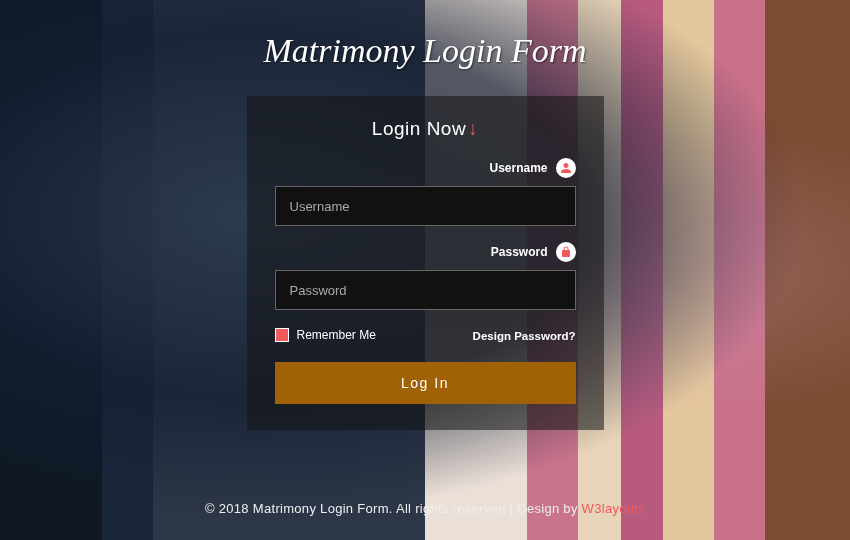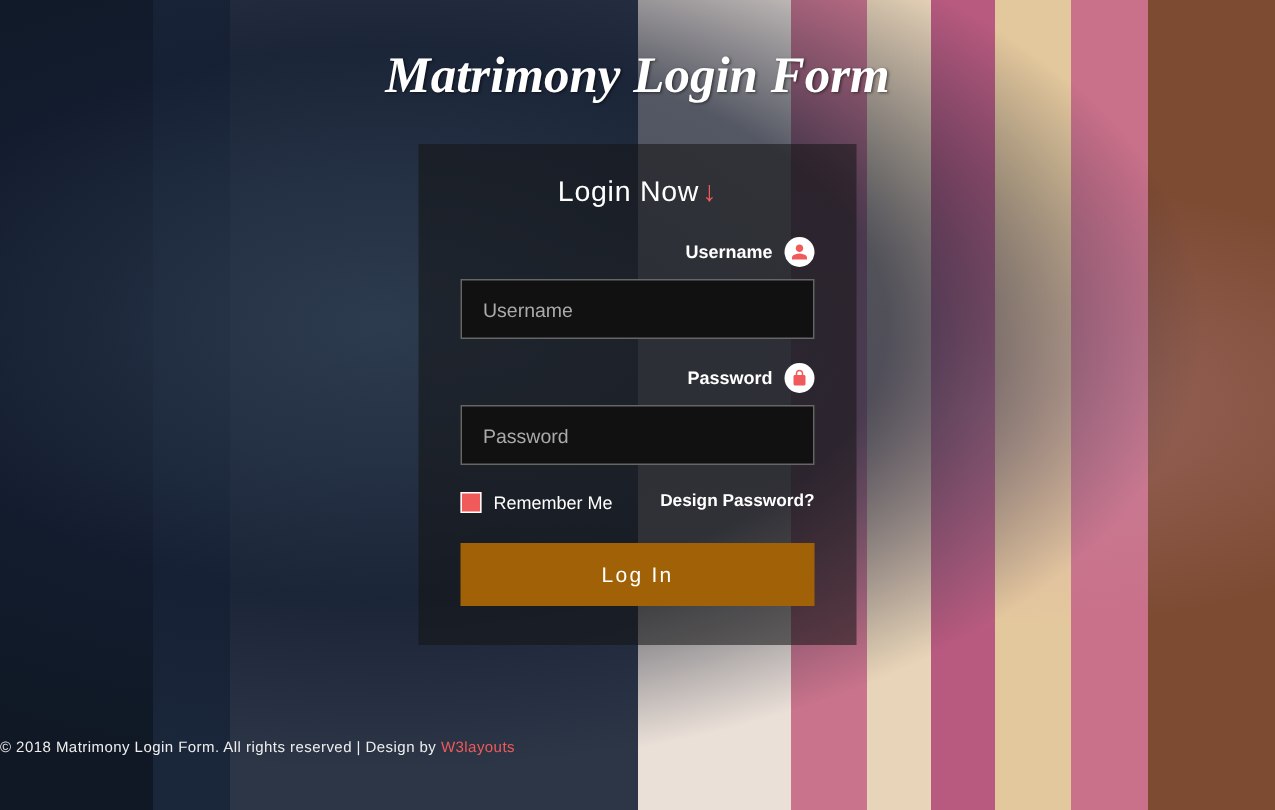--- a/index.html
+++ b/index.html
@@ -37,28 +37,28 @@
       width: 100%;
       height: 100%;
       display: flex;
       flex-direction: column;
       align-items: center;
       padding-top: 32px;
     }
     .page-title {
       font-family: 'Brush Script MT', cursive;
       font-size: 34px;
-      font-weight: 700;
+      font-weight: 400;
       font-style: italic;
       color: #fff;
       text-shadow: 1px 1px 2px rgba(0,0,0,0.5);
       margin-bottom: 26px;
     }
     .login-panel {
-      width: 292px;
+      width: 357px;
       background: rgba(20, 20, 20, 0.55);
       padding: 22px 28px 26px 28px;
       display: flex;
       flex-direction: column;
     }
     .panel-heading {
       font-size: 19px;
       font-weight: 400;
       text-align: center;
       margin-bottom: 18px;
@@ -105,21 +105,21 @@
       font-size: 13px;
       outline: none;
       margin-bottom: 16px;
     }
     .text-input::placeholder {
       color: #aaa;
     }
     .options-row {
       display: flex;
       justify-content: space-between;
-      align-items: flex-start;
+      align-items: flex-end;
       font-size: 12px;
       margin-top: 2px;
       margin-bottom: 20px;
     }
     .remember-wrap {
       display: flex;
       align-items: center;
       gap: 8px;
       cursor: pointer;
     }
@@ -142,23 +142,24 @@
       height: 42px;
       background: #a16207;
       border: none;
       color: #fff;
       font-size: 14px;
       letter-spacing: 1.5px;
       cursor: pointer;
     }
     .footer {
       position: absolute;
-      bottom: 36px;
-      width: 100%;
-      font-size: 10px;
+      bottom: 24px;
+      width: 100%;
+      text-align: center;
+      font-size: 13px;
       color: #eee;
       letter-spacing: 0.3px;
     }
     .footer-link {
       color: #f05a5a;
       text-decoration: none;
       cursor: pointer;
     }
   </style>
 </head>

